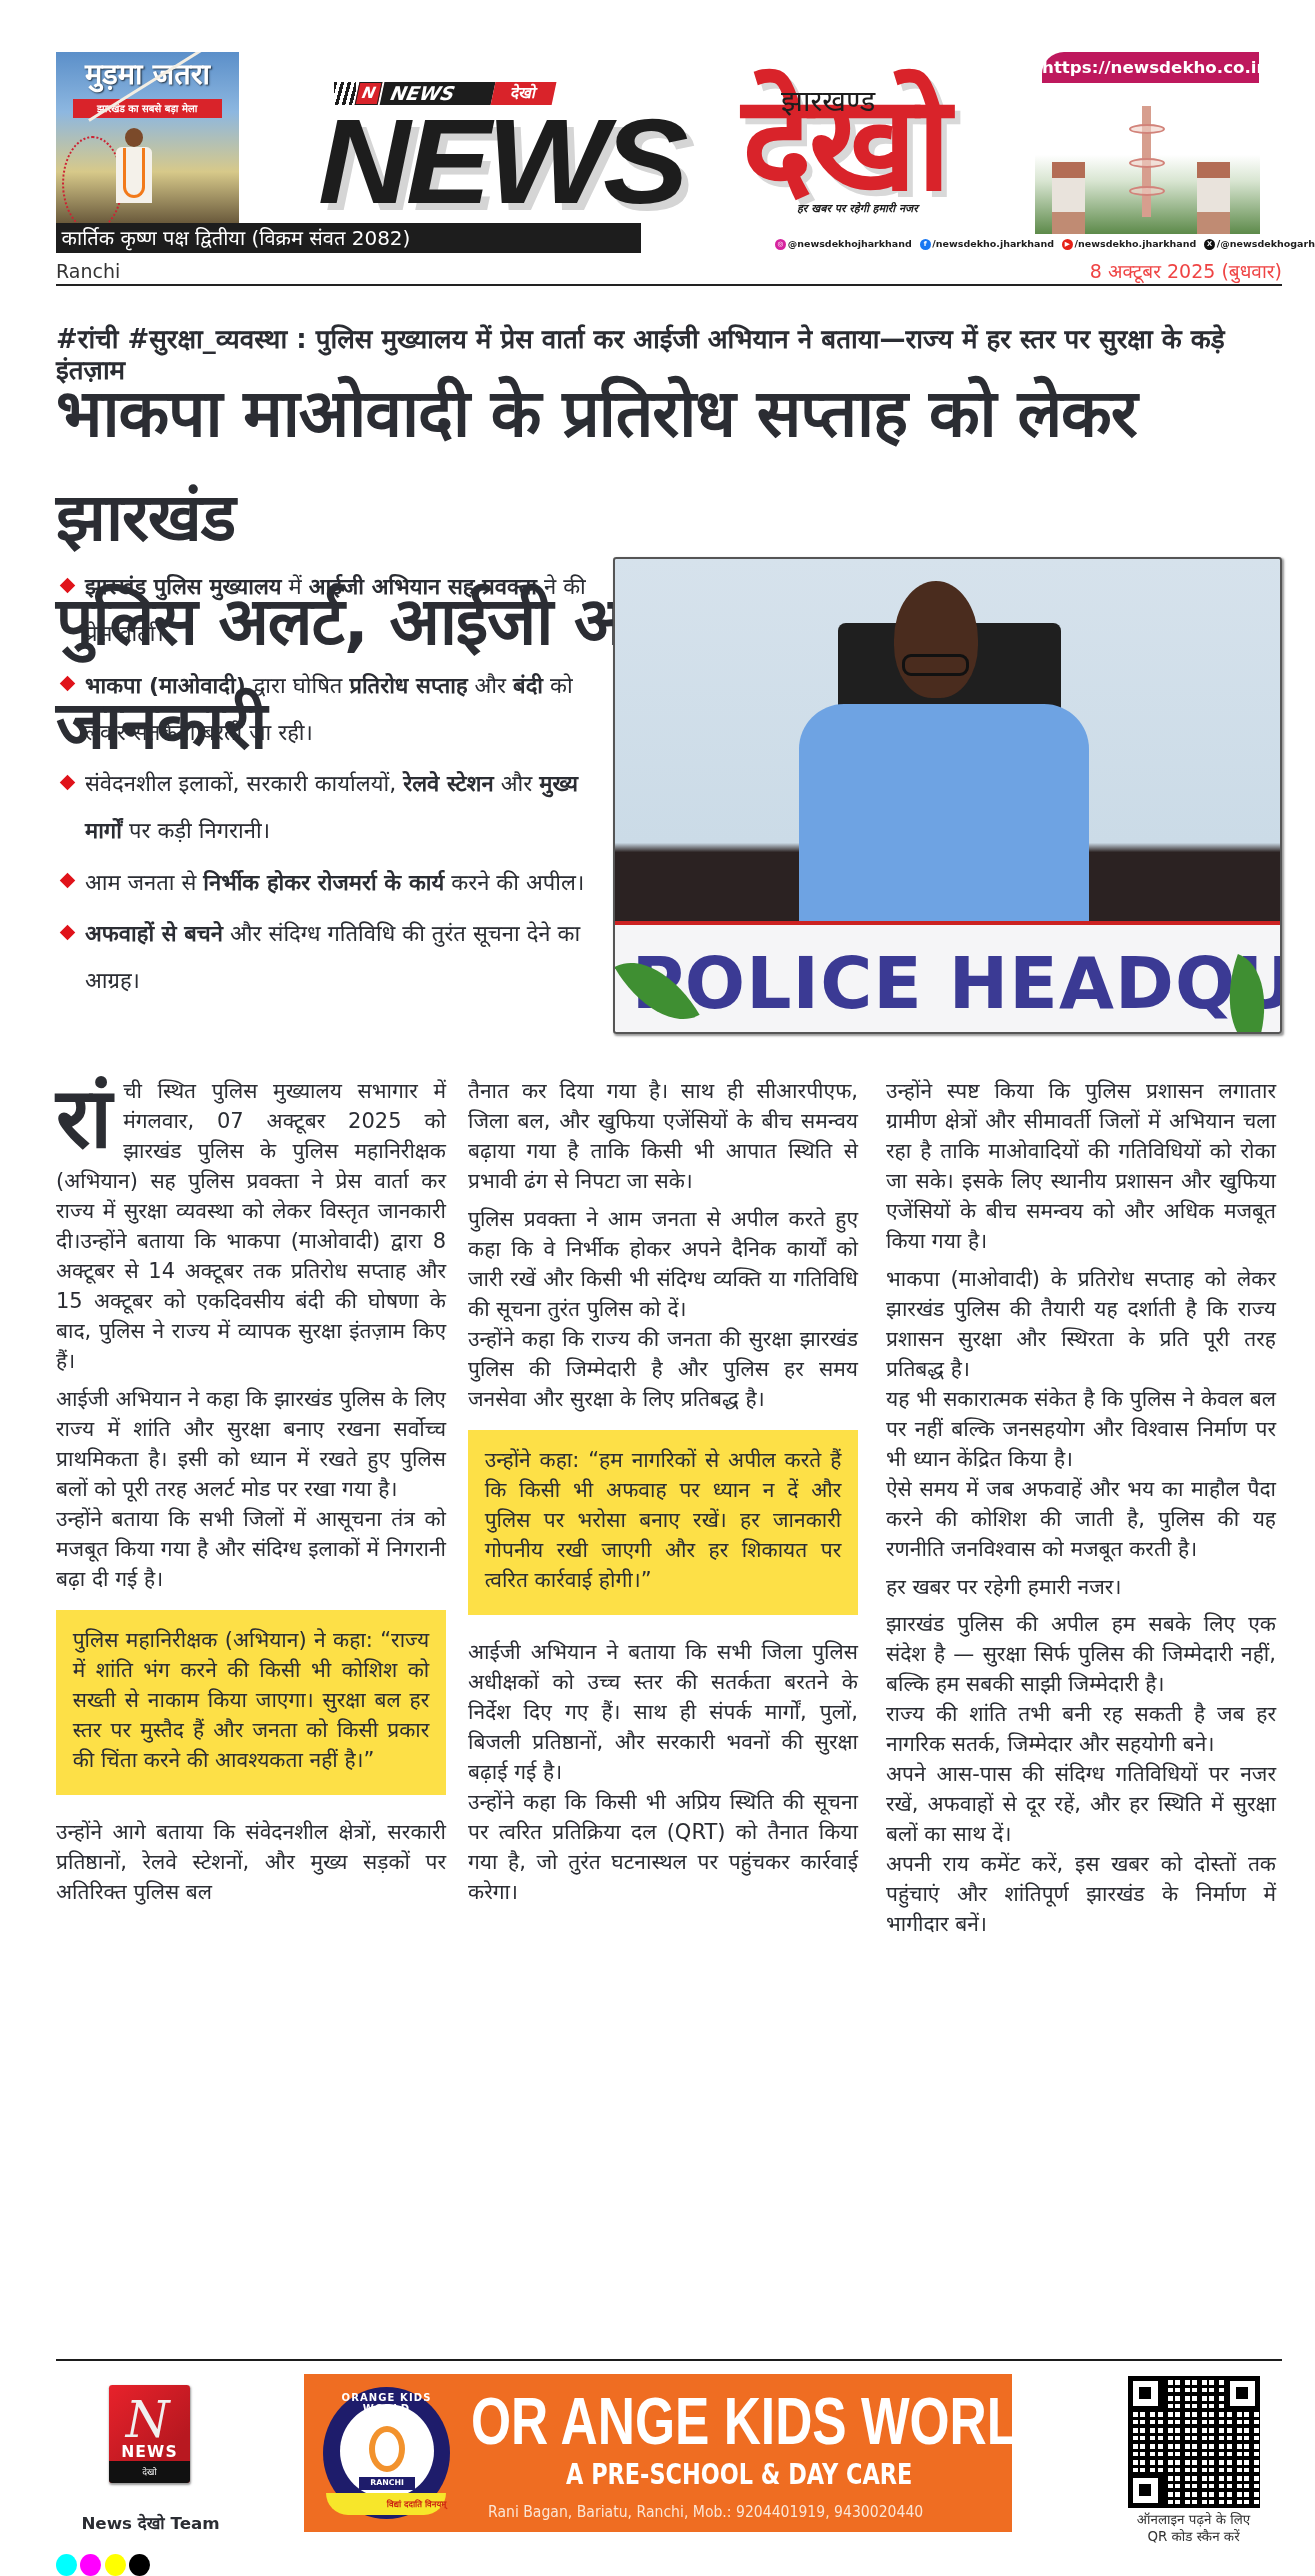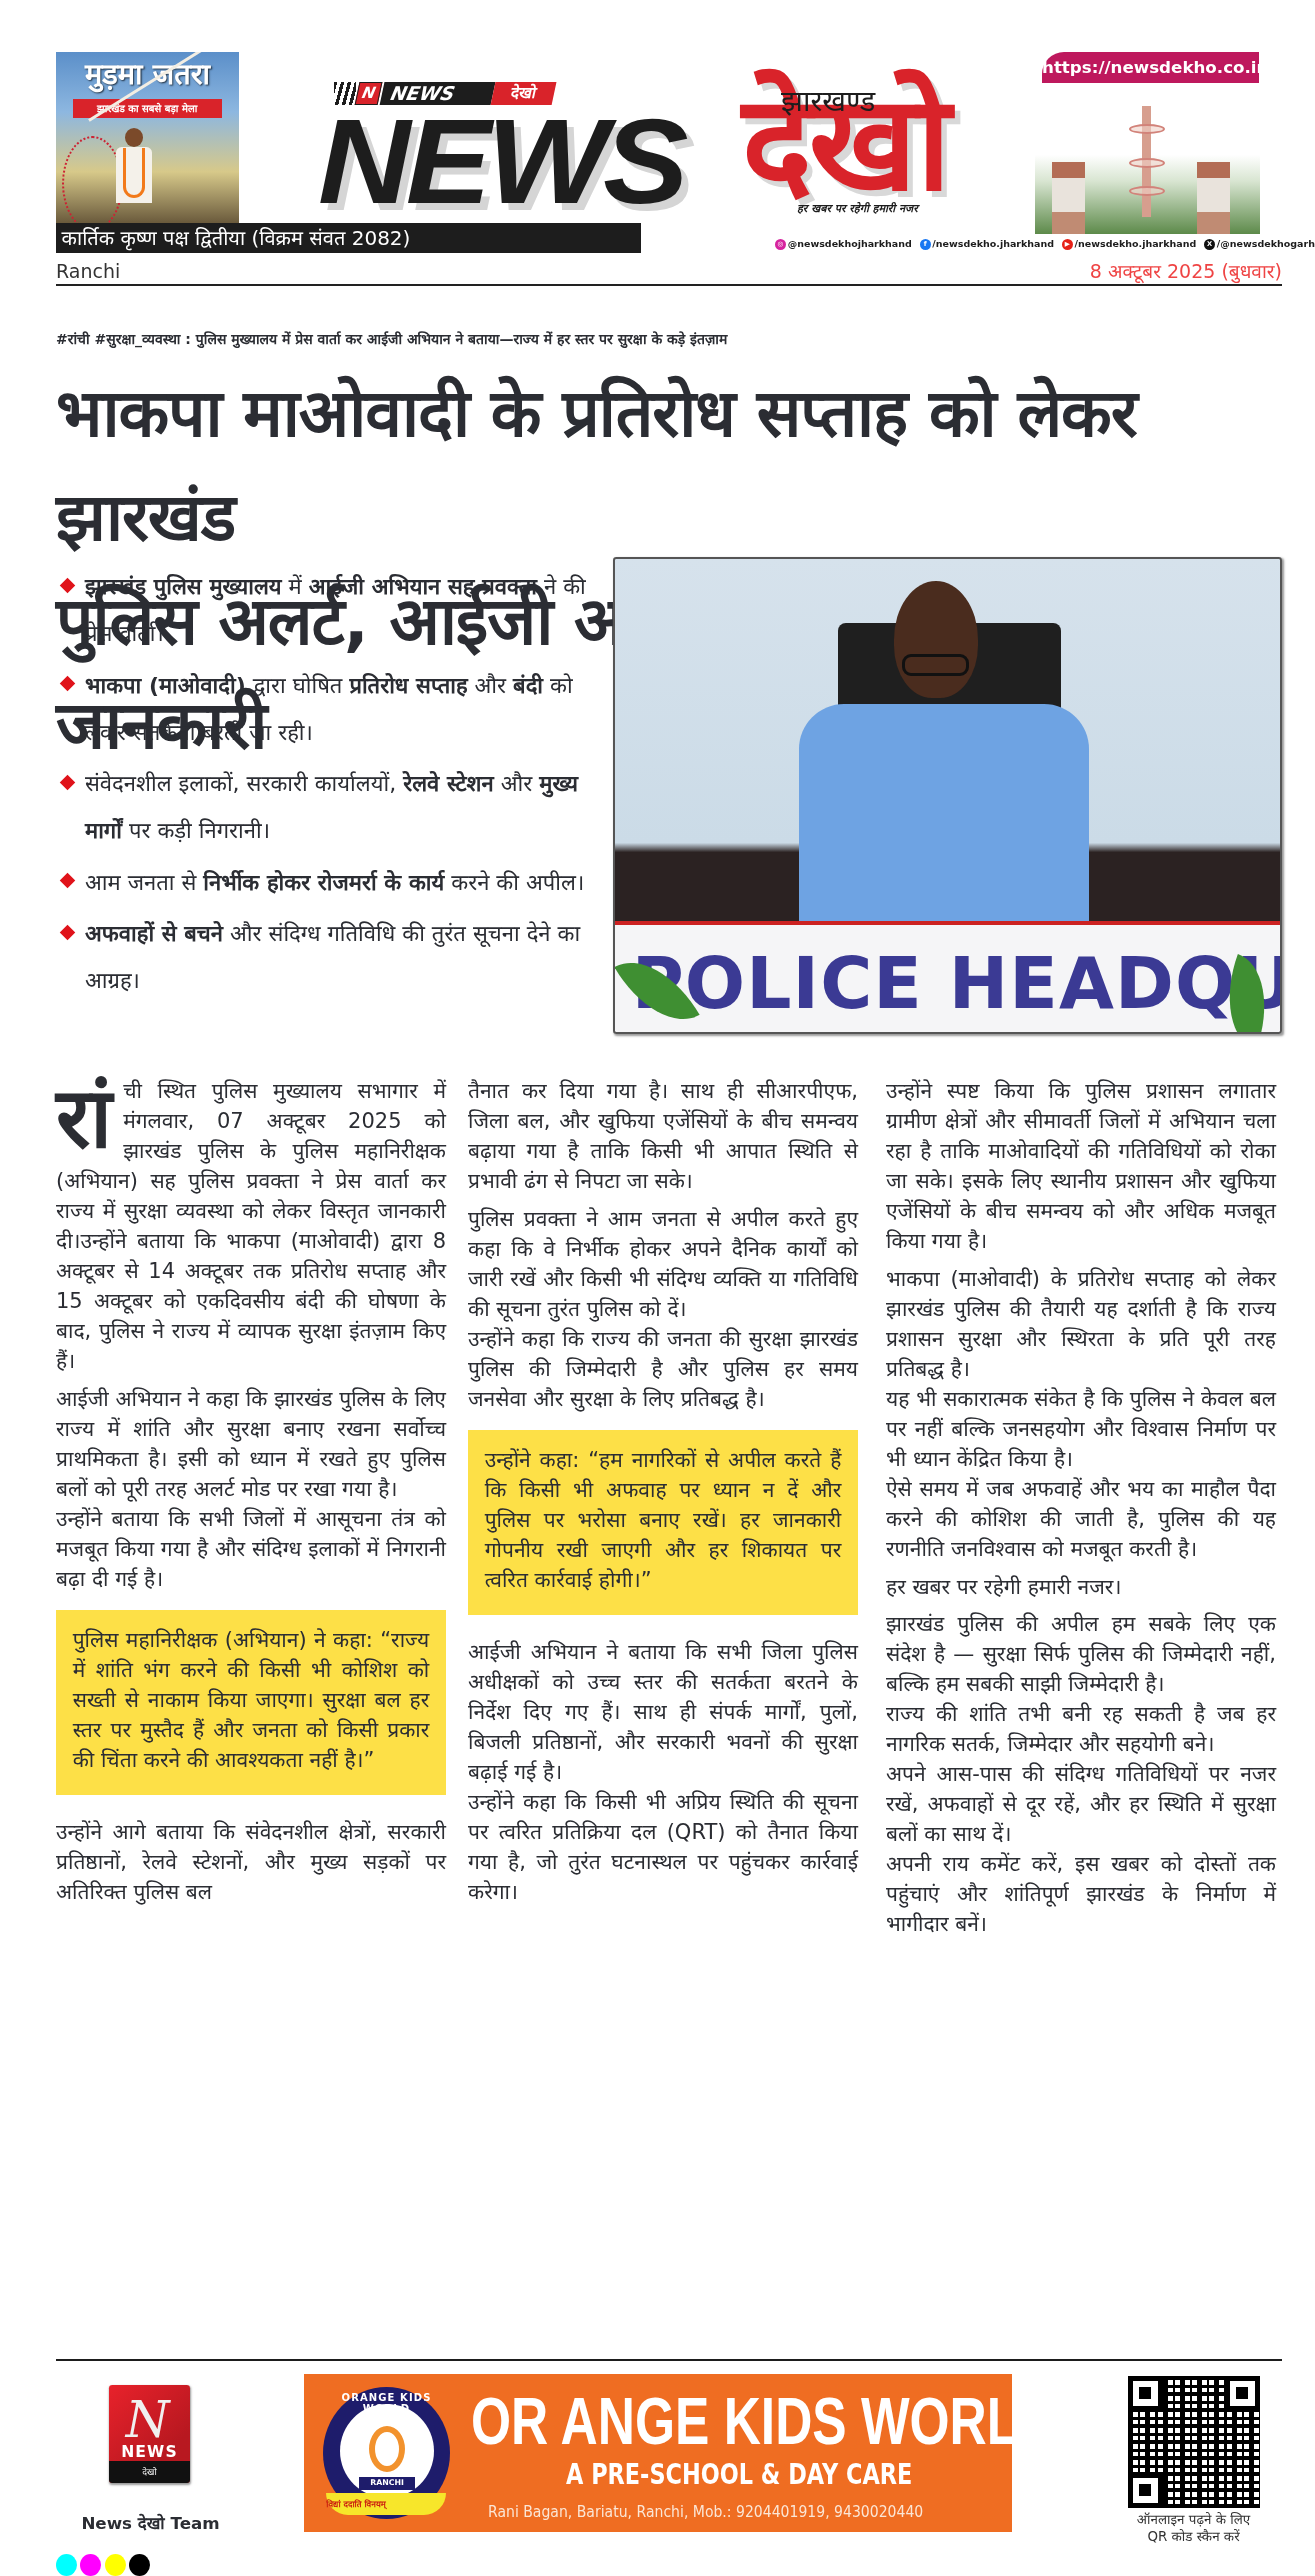--- a/index.html
+++ b/index.html
@@ -54,21 +54,21 @@
     font-weight: bold; font-size: 9.5px; line-height: 19px; color: #1d1d1d; }
   .social-row .s-item { display: inline-block; margin-right: 4.5px; }
   .social-row .s-ic { display: inline-block; width: 11px; height: 11px; border-radius: 50%; vertical-align: middle; margin-right: 1.7px;
     color: #fff; font-size: 6.7px; line-height: 11px; text-align: center; }
 
   .meta-row { position: absolute; left: 56px; top: 255px; width: 1226px; height: 31px; border-bottom: 2.2px solid #222; }
   .meta-city { position: absolute; left: 0; top: 4.5px; font-size: 19px; line-height: 22px; color: #333; }
   .meta-date { position: absolute; right: 0; top: 4.5px; font-size: 19px; line-height: 22px; color: #ef4444; }
 
   
-  .kicker { position: absolute; left: 56px; top: 324px; width: 1226px; font-weight: bold; font-size: 14px; line-height: 31px; color: #2b2d33; }
+  .kicker { position: absolute; left: 56px; top: 324px; width: 1226px; font-weight: bold; font-size: 26px; line-height: 31px; color: #2b2d33; }
   .headline { position: absolute; left: 56px; top: 362px; width: 1226px; font-weight: bold; font-size: 66px; line-height: 104px; color: #2b2d33; letter-spacing: -1.1px; }
 
   
   .bullets { position: absolute; left: 56px; top: 563px; width: 535px; list-style: none; }
   .bullets li { position: relative; padding-left: 29px; font-size: 22px; line-height: 47px; margin-bottom: 4.5px; color: #2b2d33; }
   .bullets .diamond { position: absolute; left: 5.6px; top: 16.7px; width: 11px; height: 11px; background: #e0131a; transform: rotate(45deg); }
   .bullets b { font-weight: bold; }
 
   
   .photo { position: absolute; left: 613px; top: 557px; width: 669px; height: 477px; border: 2.2px solid #555; border-radius: 3.3px;
@@ -104,21 +104,21 @@
   .team-name { position: absolute; left: 56px; top: 2512px; width: 189px; text-align: center; font-weight: bold; font-size: 16.7px; line-height: 22px; color: #2b2d33; }
   .cmyk { position: absolute; left: 56px; top: 2554px; height: 22px; }
   .cmyk span { display: inline-block; width: 21px; height: 22px; border-radius: 50%; margin-right: 3.3px; }
 
   .ad { position: absolute; left: 304px; top: 2374px; width: 708px; height: 158px; background: #ef6d22; overflow: hidden; }
   .ad-badge { position: absolute; left: 19px; top: 13.4px; width: 127px; height: 132px; border-radius: 50%; background: #1e1c6b; }
   .ad-badge .inner { position: absolute; left: 16.7px; top: 16.7px; width: 94px; height: 94px; border-radius: 50%; background: #fff; }
   .ad-badge .fruit { position: absolute; left: 29px; top: 22px; width: 36px; height: 46px; border: 6.7px solid #f2922d; border-radius: 50%; }
   .ad-badge .ring-text { position: absolute; left: 0; top: 4.5px; width: 100%; text-align: center; color: #fff; font-weight: bold; font-size: 10px; letter-spacing: 1.1px; }
   .ad-badge .ranchi { position: absolute; left: 36px; top: 90px; width: 56px; text-align: center; background: #1e1c6b; color: #fff; font-weight: bold; font-size: 7.8px; line-height: 12.3px; }
-  .ad-badge .motto { position: absolute; left: 3.3px; top: 106px; width: 120px; height: 22px; background: #f7e62a; border-radius: 0 0 33px 33px; color: #c21; font-weight: bold; font-size: 8.4px; line-height: 22px; text-align: left; }
+  .ad-badge .motto { position: absolute; left: 3.3px; top: 106px; width: 120px; height: 22px; background: #f7e62a; border-radius: 0 0 33px 33px; color: #c21; font-weight: bold; font-size: 8.4px; line-height: 22px; text-align: right; }
   .ad-title { position: absolute; left: 167px; top: 11px; color: #fff; font-family: "Liberation Sans", sans-serif; font-weight: bold; font-size: 66px; line-height: 72px; transform: scaleX(0.78); transform-origin: left; white-space: nowrap; }
   .ad-sub { position: absolute; left: 262px; top: 84px; color: #fff; font-weight: bold; font-size: 28px; line-height: 33px; transform: scaleX(0.8); transform-origin: left; white-space: nowrap; }
   .ad-addr { position: absolute; left: 184px; top: 126px; color: #fbe6d6; font-size: 16.7px; line-height: 22px; transform: scaleX(0.84); transform-origin: left; white-space: nowrap; }
 
   .qr { position: absolute; left: 1128px; top: 2376px; width: 132px; height: 132px; background: #fff;
     background-image:
       repeating-linear-gradient(90deg, #000 0 5px, transparent 5px 10px, #000 10px 12.3px, transparent 12.3px 17.3px),
       repeating-linear-gradient(0deg, #000 0 3.9px, transparent 3.9px 8.4px, #000 8.4px 11px, transparent 11px 16px); }
   .qr .finder { position: absolute; width: 35px; height: 35px; background: #fff; border: 5.6px solid #000; }
   .qr .finder::after { content: ""; position: absolute; left: 5.6px; top: 5.6px; width: 12.3px; height: 12.3px; background: #000; }

